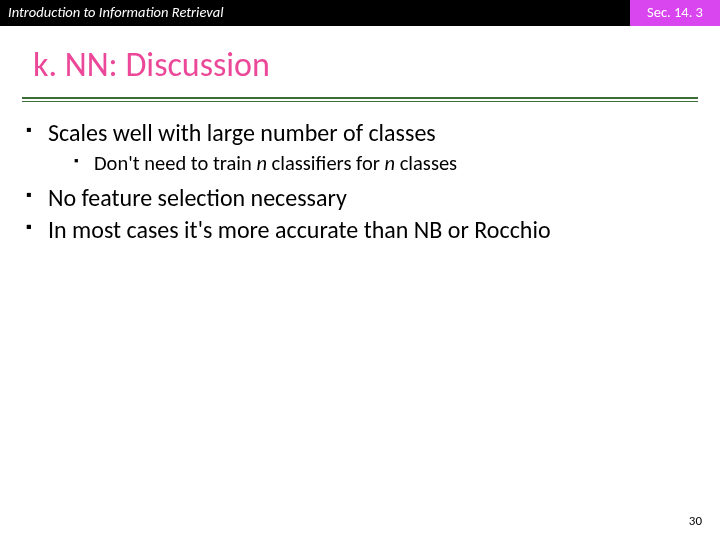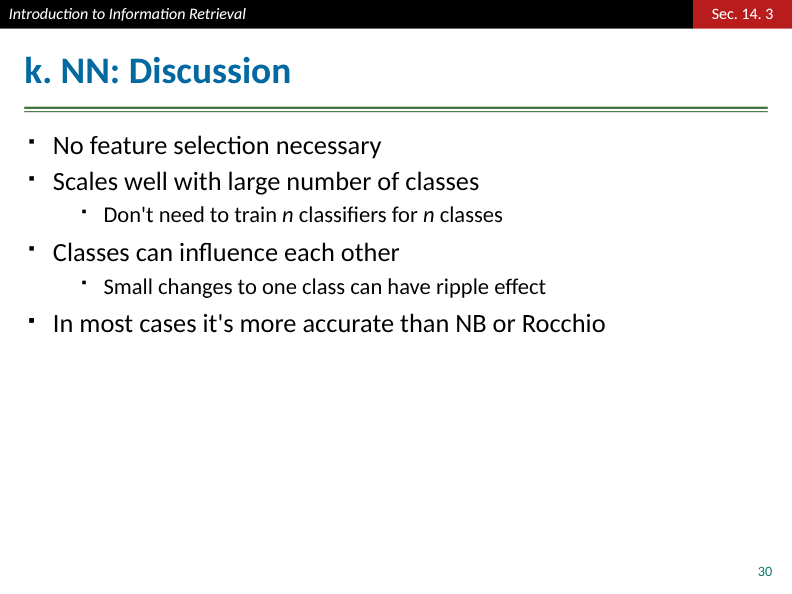--- a/index.html
+++ b/index.html
@@ -1,34 +1,34 @@
 <!DOCTYPE html>
 <html><head>
 <meta charset="utf-8">
 <style>
   * { margin: 0; padding: 0; box-sizing: border-box; }
   html, body { width: 720px; height: 540px; font-family: Calibri, "Segoe UI", Arial, sans-serif; background: #fff; color: #000; overflow: hidden; }
   .slide { width: 720px; height: 540px; position: relative; }
   .topbar { display: flex; align-items: stretch; height: 26px; }
   .topbar-left { flex: 1; background: #000; color: #fff; font-style: italic; font-size: 14.5px; padding: 3px 10px 0 8px; }
-  .topbar-right { width: 90px; background: #b91c1c; color: #fff; font-size: 14.5px; text-align: center; padding-top: 3px; }
+  .topbar-right { width: 90px; background: #d946ef; color: #fff; font-size: 14.5px; text-align: center; padding-top: 3px; }
   .title-wrap { padding: 18px 22px 6px 22px; }
-  .title { font-size: 34px; font-weight: 700; color: #0369a1; }
+  .title { font-size: 34px; font-weight: 400; color: #ec4899; margin-left: 11px; }
   .title-rules { margin: 6px 22px 0 22px; }
   .rule1 { height: 2px; background: #3f6d3a; margin-bottom: 2px; }
   .rule2 { height: 1px; background: #3f6d3a; }
   .content { padding: 16px 20px 0 20px; }
   ul { list-style: none; }
   .lvl1 > li { position: relative; padding-left: 28px; font-size: 24px; line-height: 1.28; margin-bottom: 2px; }
   .lvl1 > li::before { content: "\25AA"; position: absolute; left: 6px; top: 2px; font-size: 16px; color: #000; }
   .lvl2 { margin-top: 1px; margin-bottom: 6px; }
   .lvl2 > li { position: relative; padding-left: 46px; font-size: 20.5px; line-height: 1.32; }
   .lvl2 > li::before { content: "\25AA"; position: absolute; left: 26px; top: 2px; font-size: 13px; color: #000; }
   .ital { font-style: italic; }
-  .pagenum { position: absolute; right: 18px; bottom: 12px; font-size: 13px; color: #0f766e; }
+  .pagenum { position: absolute; right: 18px; bottom: 12px; font-size: 13px; color: #000000; }
 </style>
 </head>
 <body>
 
 <div class="slide">
 
   <div class="topbar">
     <div class="topbar-left">Introduction to Information Retrieval</div>
     <div class="topbar-right">Sec. 14. 3</div>
   </div>
@@ -36,35 +36,29 @@
   <div class="title-wrap">
     <h1 class="title">k. NN: Discussion</h1>
   </div>
   <div class="title-rules">
     <div class="rule1"></div>
     <div class="rule2"></div>
   </div>
 
   <div class="content">
     <ul class="lvl1">
-      <li>No feature selection necessary</li>
       <li>
         <span>Scales well with large number of classes</span>
         <ul class="lvl2">
           <li>
             <span>Don't need to train </span><span class="ital">n</span><span> classifiers for </span><span class="ital">n</span><span> classes</span>
           </li>
         </ul>
       </li>
-      <li>
-        <span>Classes can influence each other</span>
-        <ul class="lvl2">
-          <li>Small changes to one class can have ripple effect</li>
-        </ul>
-      </li>
+      <li>No feature selection necessary</li>
       <li>
       </li>
       <li>In most cases it's more accurate than NB or Rocchio</li>
     </ul>
   </div>
 
   <div class="pagenum">30</div>
 </div>
 
 </body></html>

